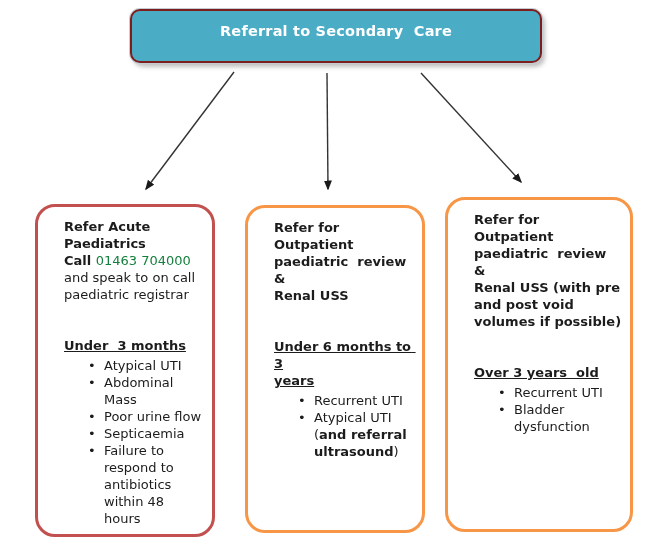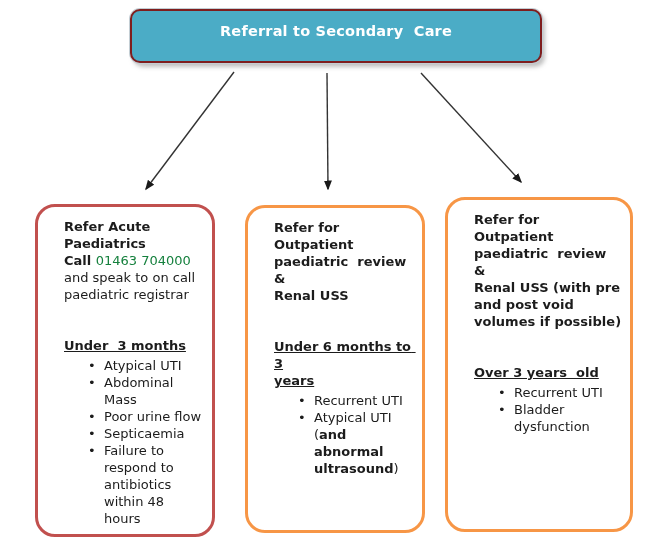--- a/index.html
+++ b/index.html
@@ -81,21 +81,21 @@
 
   <div class="box box-under3">
     <div class="box-title">Refer for Outpatient
 paediatric  review &amp;
 Renal USS</div>
     <div class="age-heading">Under 6 months to 3
 years</div>
     <ul>
       <li><span class="pre">Recurrent UTI</span><span class="bold pre"></span><span class="pre"></span></li>
       <li><span class="pre">Atypical UTI
-(</span><span class="bold pre">and abnormal
+(</span><span class="bold pre">and referral
 ultrasound</span><span class="pre">)</span></li>
     </ul>
   </div>
 
   <div class="box box-over3">
     <div class="box-title">Refer for Outpatient
 paediatric  review &amp;
 Renal USS (with pre
 and post void
 volumes if possible)</div>

